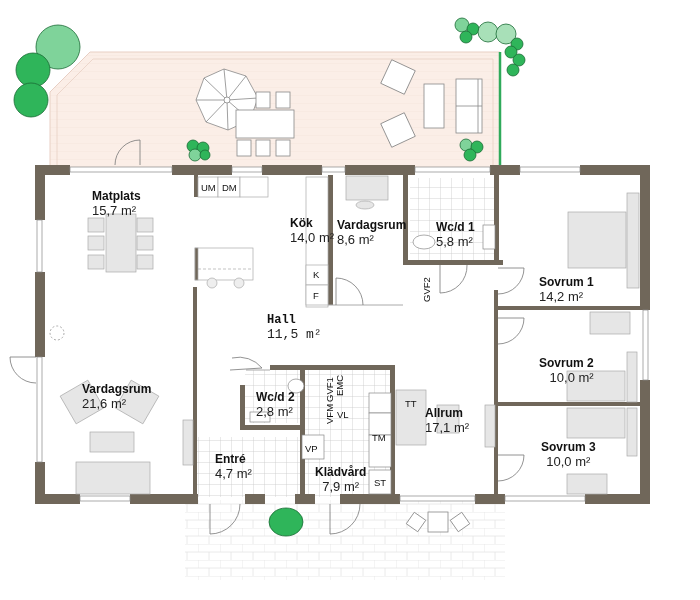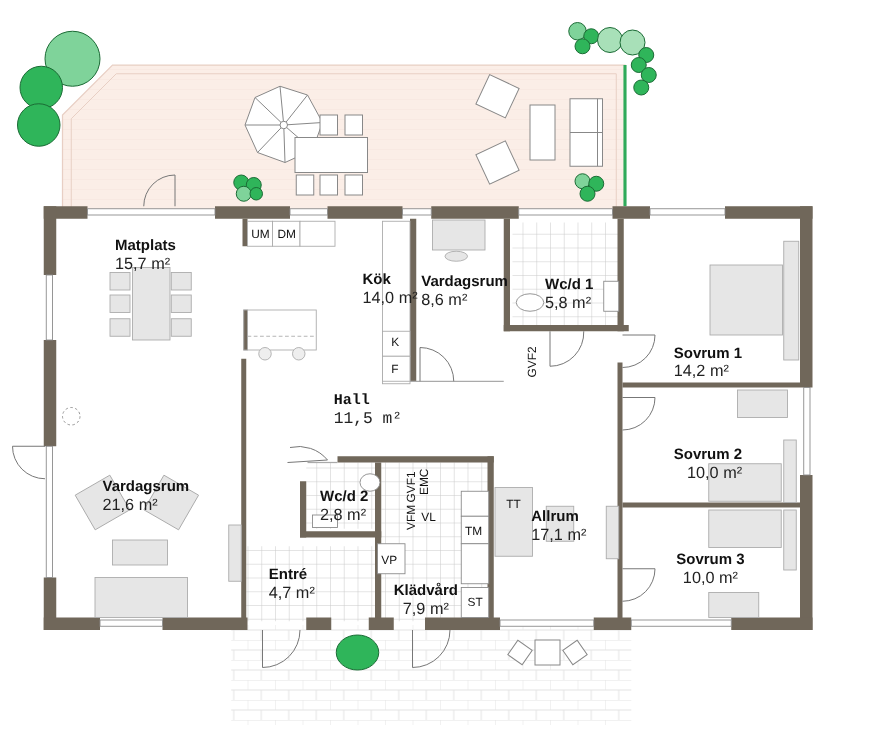--- a/index.html
+++ b/index.html
@@ -305,15 +305,15 @@
 <span class="fix-label" style="left:201px;top:182px;text-align:center;">UM</span>
 <span class="fix-label" style="left:222px;top:182px;">DM</span>
 <span class="fix-label" style="left:313px;top:269px;">K</span>
 <span class="fix-label" style="left:313px;top:290px;">F</span>
 <span class="fix-label vert" style="left:421px;top:302px;">GVF2</span>
 <span class="fix-label vert" style="left:324px;top:424px;">VFM</span>
 <span class="fix-label vert" style="left:324px;top:402px;">GVF1</span>
 <span class="fix-label vert" style="left:334px;top:396px;">EMC</span>
 <span class="fix-label" style="left:337px;top:409px;">VL</span>
 <span class="fix-label" style="left:373px;top:398px;margin-left:32px;">TT</span>
-<span class="fix-label" style="left:372px;top:420px;text-align:center;">TM</span>
+<span class="fix-label" style="left:372px;top:432px;text-align:center;">TM</span>
 <span class="fix-label" style="left:374px;top:477px;">ST</span>
 <span class="fix-label" style="left:305px;top:443px;">VP</span>
 
 </body></html>

